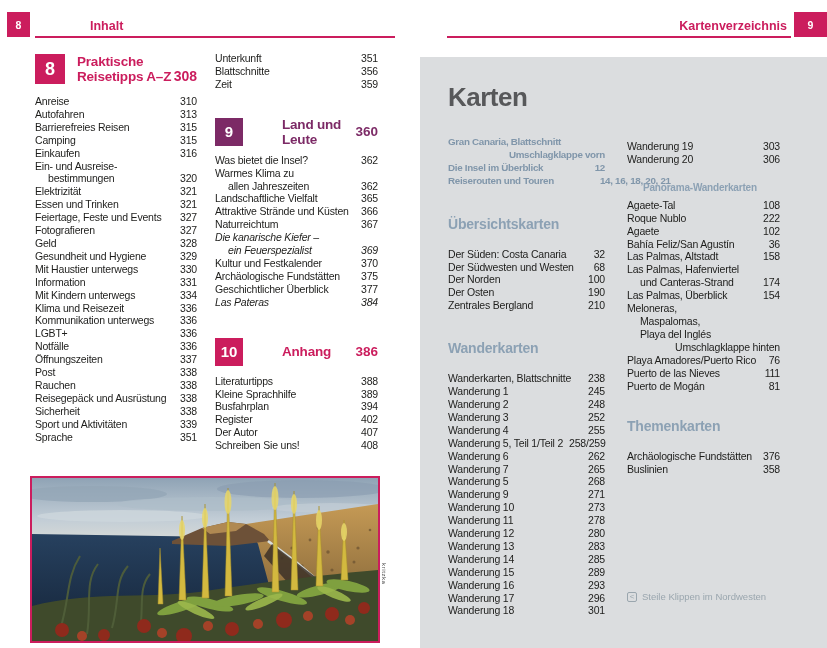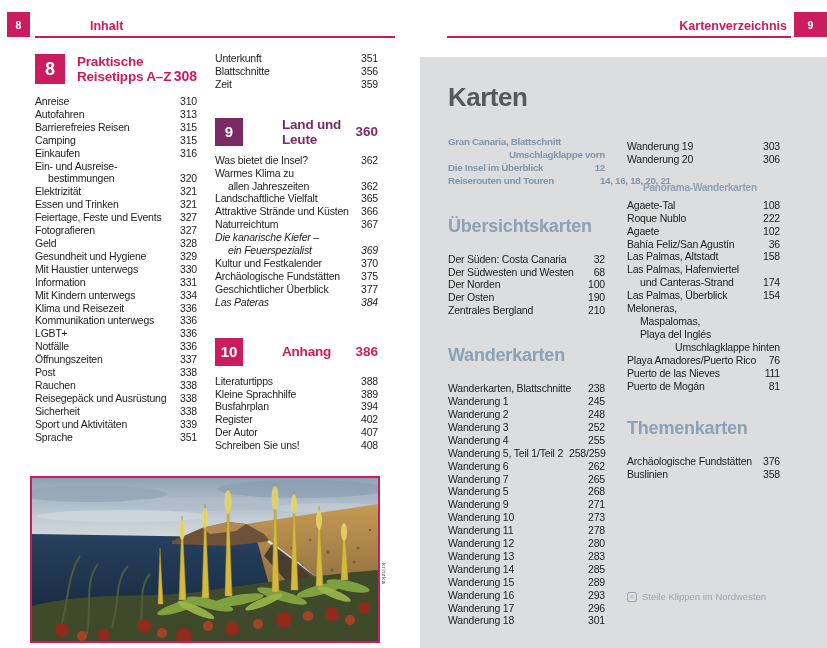--- a/index.html
+++ b/index.html
@@ -66,21 +66,21 @@
   #credit{position:absolute;left:381px;top:563px;writing-mode:vertical-rl;
           font-size:6px;color:#4a4a4a;letter-spacing:0.6px;}
 
   
   #panel{position:absolute;left:7px;top:57px;width:407px;height:591px;background:var(--panel);}
   #karten-title{position:absolute;left:35px;top:82px;font-size:26px;font-weight:bold;
                 color:var(--titlegray);letter-spacing:-0.5px;}
   #rcol1{position:absolute;left:35px;top:136px;width:157px;}
   #rcol2{position:absolute;left:214px;top:140px;width:153px;}
   .rows.blue .row{color:var(--blue);font-weight:bold;font-size:9.8px;letter-spacing:-0.3px;gap:40px;}
-  .bluehead{color:var(--bluehead);font-weight:bold;font-size:18px;letter-spacing:-0.2px;}
+  .bluehead{color:var(--bluehead);font-weight:bold;font-size:14px;letter-spacing:-0.2px;}
   #rcol1 .bluehead{margin:28px 0 16px;}
   .bluehead.small{font-size:10px;}
   #rcol2 .bluehead.small{margin:16px 16px 6px;}
   #rcol2 .bluehead.big1{margin:24px 0 14px;}
   #rcol2 .bluehead.big2{margin:26px 0 16px;}
   #caption{position:absolute;left:214px;top:591px;display:flex;align-items:center;
            color:var(--caption);font-size:9.5px;}
   .capicon{display:inline-flex;align-items:center;justify-content:center;width:10px;height:10px;
            border:1px solid var(--caption);border-radius:2px;margin-right:5px;
            font-size:8px;line-height:1;color:var(--caption);}

